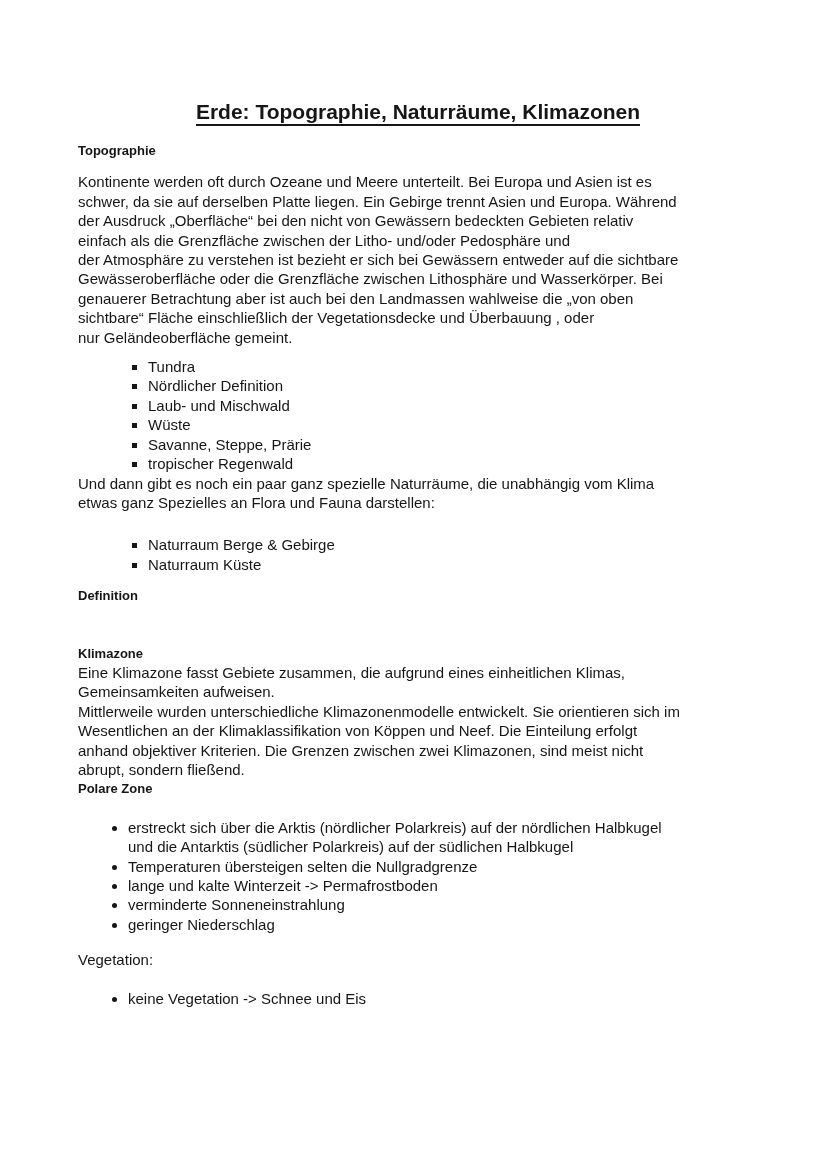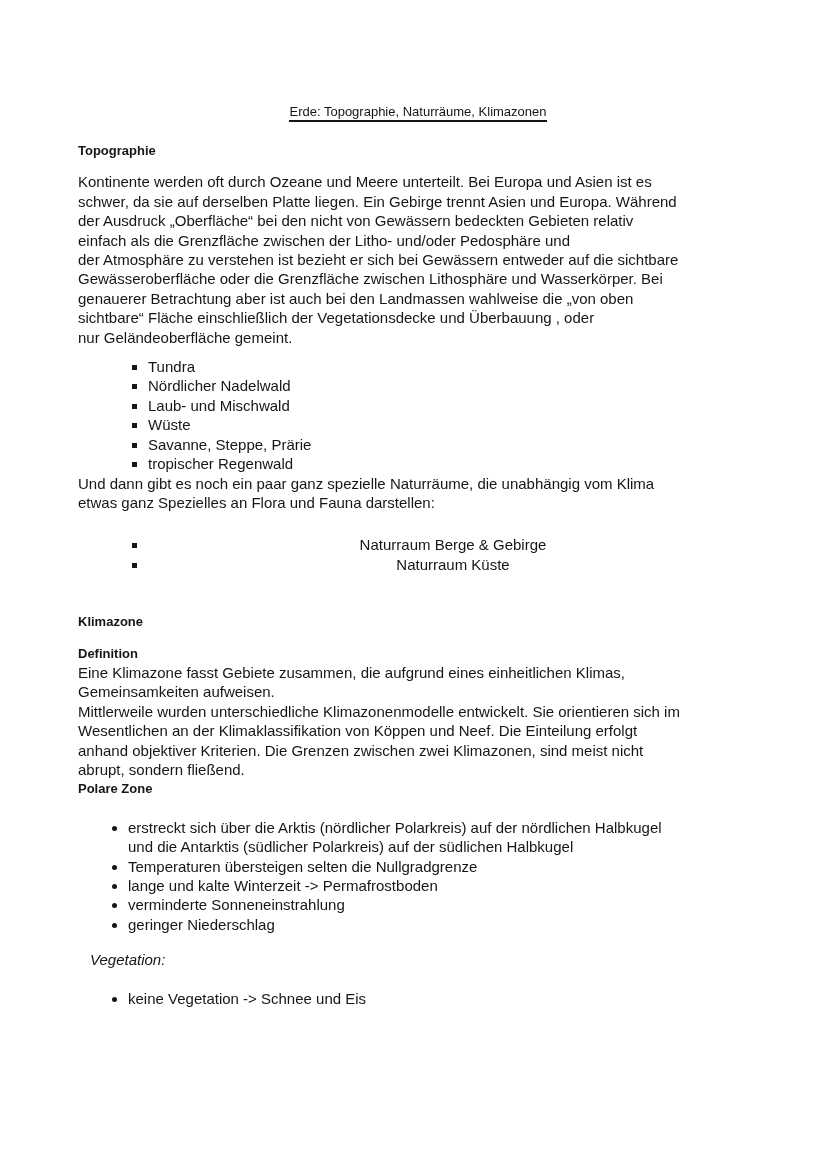--- a/index.html
+++ b/index.html
@@ -15,23 +15,23 @@
       background: #ffffff;
       padding: 100px 70px 40px 78px;
       overflow: hidden;
       font-family: "Liberation Sans", sans-serif;
       font-size: 15px;
       line-height: 19.4px;
       color: #161616;
     }
     .doc-title {
       margin: 0 0 17px 0;
-      font-size: 13px;
+      font-size: 21px;
       line-height: 24px;
-      font-weight: normal;
+      font-weight: bold;
       text-align: center;
     }
     .doc-title span {
       border-bottom: 2.5px solid #161616;
       padding-bottom: 1px;
     }
     .h2 {
       font-size: 13px;
       line-height: 19.4px;
       font-weight: bold;
@@ -43,37 +43,36 @@
     .h2.mt-sm { margin-top: 12px; }
     .body-text {
       margin: 0;
       white-space: pre-line;
     }
     ul.sq-list {
       margin: 10px 0 0 0;
       padding: 0 0 0 70px;
       list-style-type: square;
     }
-    ul.sq-list.mt-md { margin-top: 23px; text-align: center; }
+    ul.sq-list.mt-md { margin-top: 23px; }
     ul.rd-list {
       margin: 19px 0 0 0;
       padding: 0 0 0 50px;
       list-style-type: disc;
     }
     ul.rd-list.mt-md { }
     li {
       white-space: pre-line;
     }
     .note {
       margin: 0;
       white-space: pre-line;
     }
     .plain-label {
-      margin: 16px 0 0 12px;
-      font-style: italic;
+      margin: 16px 0 0 0;
     }
   </style>
 </head>
 <body>
 
 <div class="page">
 
   <h1 class="doc-title"><span>Erde: Topographie, Naturräume, Klimazonen</span></h1>
 
   <section>
@@ -85,37 +84,37 @@
 der Atmosphäre zu verstehen ist bezieht er sich bei Gewässern entweder auf die sichtbare
 Gewässeroberfläche oder die Grenzfläche zwischen Lithosphäre und Wasserkörper. Bei
 genauerer Betrachtung aber ist auch bei den Landmassen wahlweise die „von oben
 sichtbare“ Fläche einschließlich der Vegetationsdecke und Überbauung , oder
 nur Geländeoberfläche gemeint.</p>
   </section>
 
   <section>
     <ul class="sq-list">
       <li>Tundra</li>
-      <li>Nördlicher Nadelwald</li>
+      <li>Nördlicher Definition</li>
       <li>Laub- und Mischwald</li>
       <li>Wüste</li>
       <li>Savanne, Steppe, Prärie</li>
       <li>tropischer Regenwald</li>
     </ul>
     <p class="note">Und dann gibt es noch ein paar ganz spezielle Naturräume, die unabhängig vom Klima
 etwas ganz Spezielles an Flora und Fauna darstellen:</p>
     <ul class="sq-list mt-md">
       <li>Naturraum Berge &amp; Gebirge</li>
       <li>Naturraum Küste</li>
     </ul>
   </section>
 
   <section>
+    <h2 class="h2 mt-sm">Definition</h2>
     <h2 class="h2 mt-xl">Klimazone</h2>
-    <h2 class="h2 mt-sm">Definition</h2>
     <p class="body-text">Eine Klimazone fasst Gebiete zusammen, die aufgrund eines einheitlichen Klimas,
 Gemeinsamkeiten aufweisen.
 Mittlerweile wurden unterschiedliche Klimazonenmodelle entwickelt. Sie orientieren sich im
 Wesentlichen an der Klimaklassifikation von Köppen und Neef. Die Einteilung erfolgt
 anhand objektiver Kriterien. Die Grenzen zwischen zwei Klimazonen, sind meist nicht
 abrupt, sondern fließend.</p>
     <h2 class="h2">Polare Zone</h2>
     <ul class="rd-list">
       <li>erstreckt sich über die Arktis (nördlicher Polarkreis) auf der nördlichen Halbkugel
 und die Antarktis (südlicher Polarkreis) auf der südlichen Halbkugel</li>

